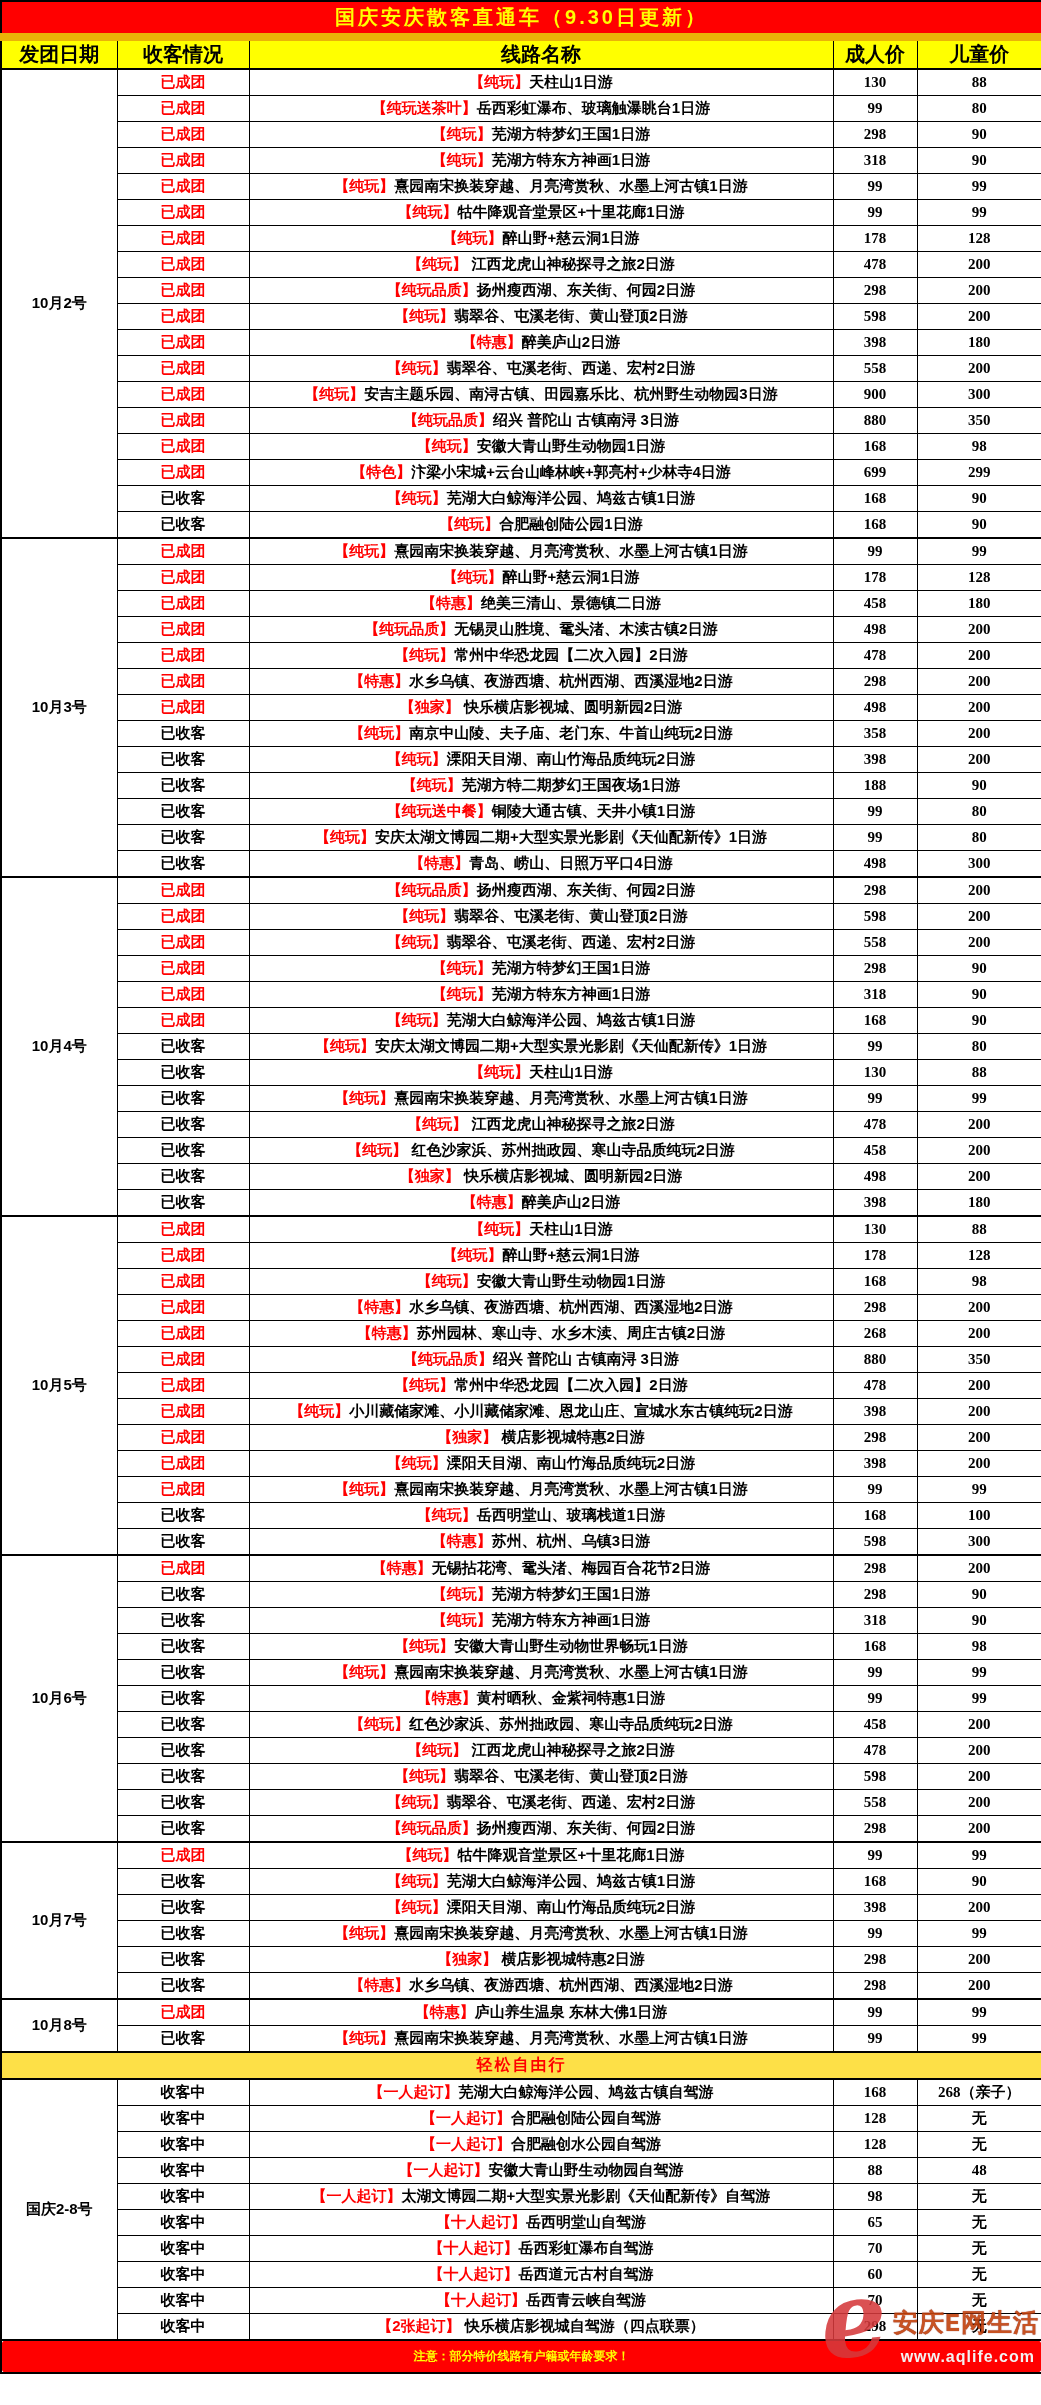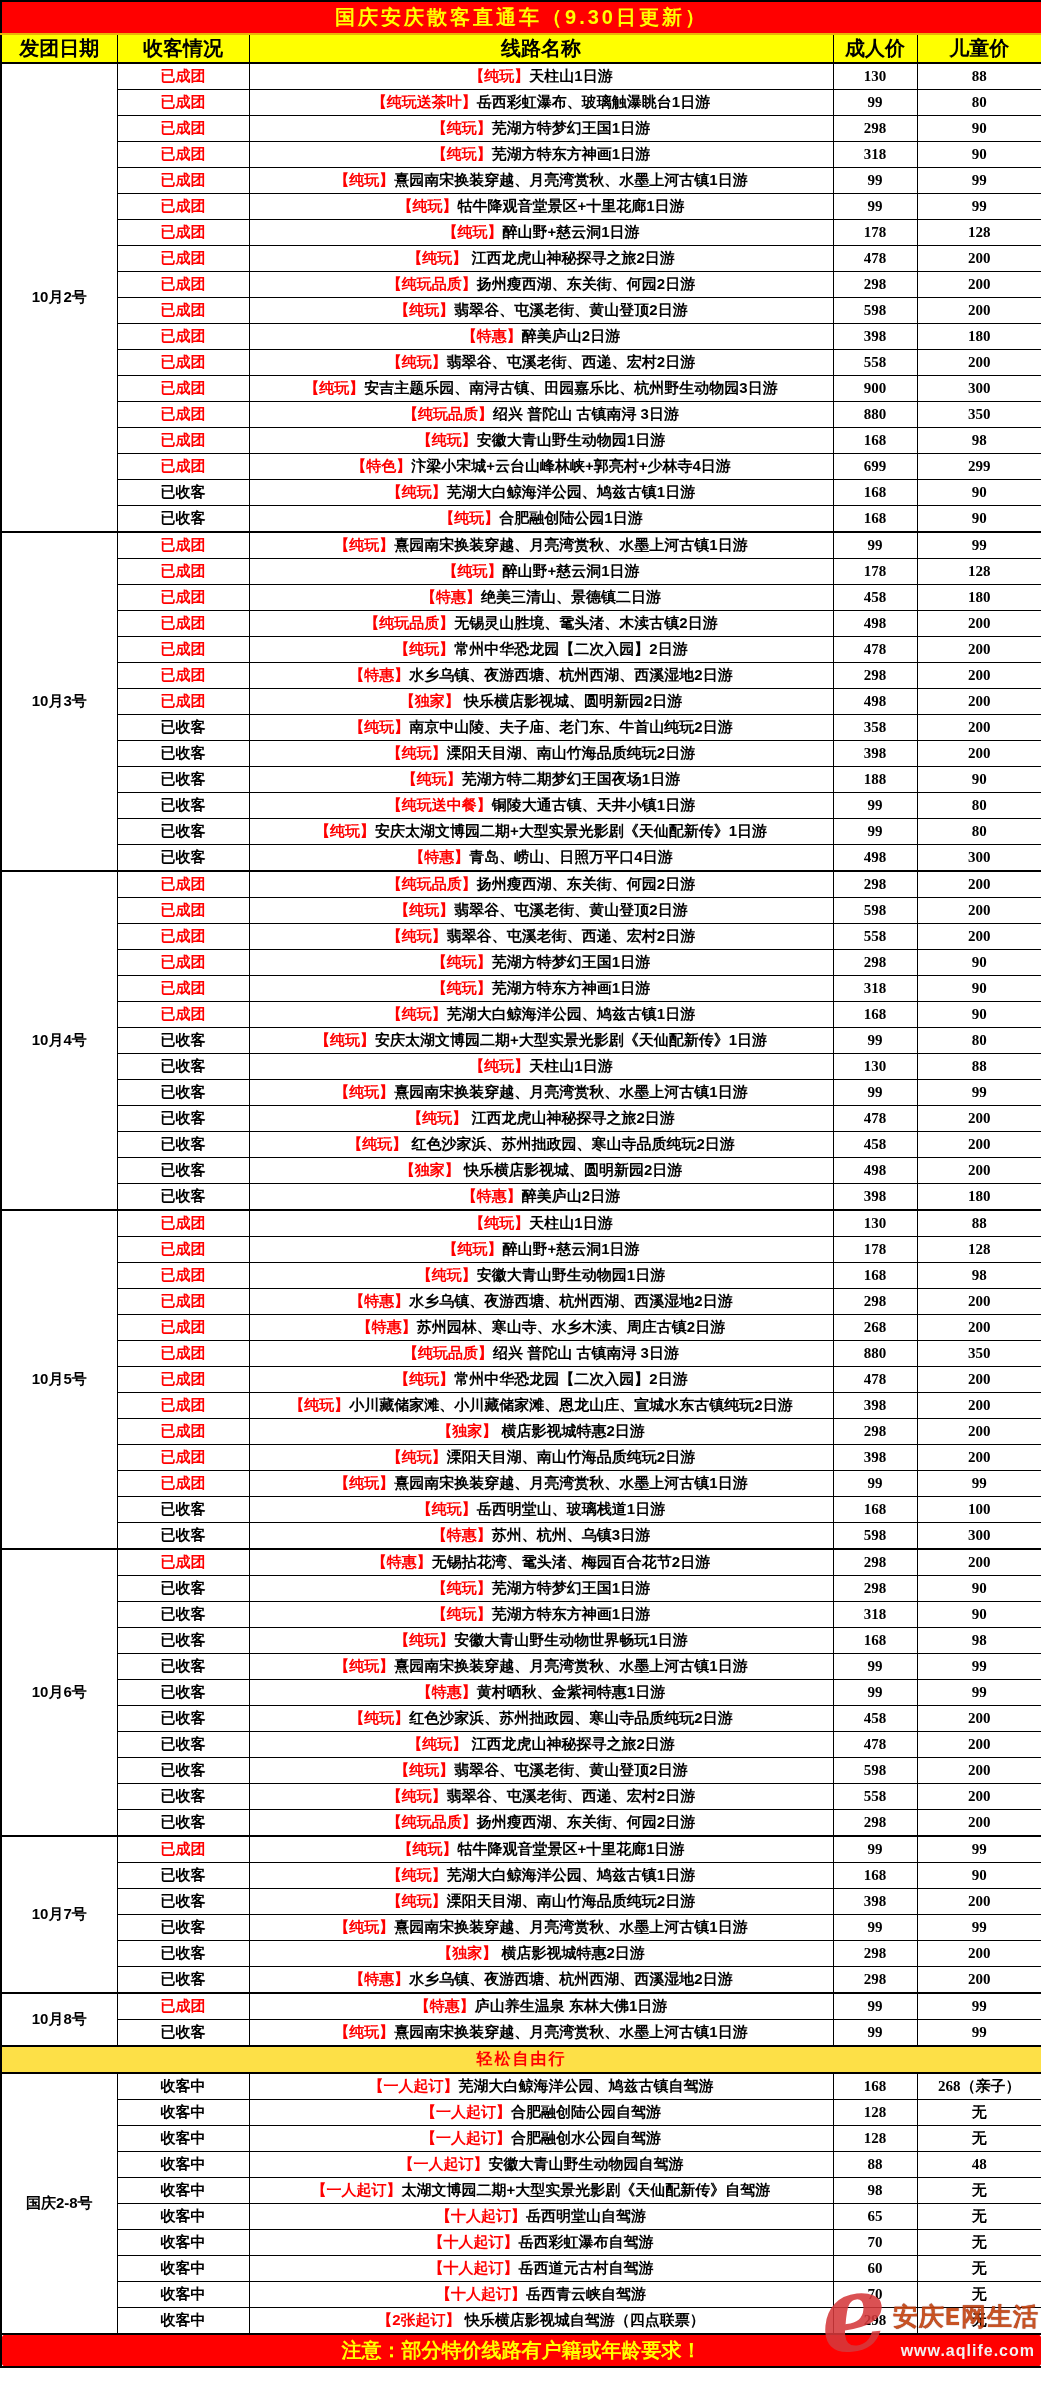--- a/index.html
+++ b/index.html
@@ -1,32 +1,32 @@
 <!DOCTYPE html>
 <html><head>
 <meta charset="utf-8">
 <style>
   html,body{margin:0;padding:0;background:#fff;}
   body{width:1041px;font-family:"Liberation Sans","DejaVu Sans",sans-serif;}
   .page{position:relative;width:1041px;}
   table{border-collapse:collapse;table-layout:fixed;width:1041px;border:2px solid #000;}
   td{border:1px solid #000;text-align:center;vertical-align:middle;font-weight:bold;
      padding:0 2px;overflow:hidden;white-space:nowrap;color:#000;}
-  .title-row td{background:#ff0000;color:#ffff00;height:31px;font-size:20px;letter-spacing:3px;border-bottom:2px solid #eab308;}
+  .title-row td{background:#ff0000;color:#ffff00;height:31px;font-size:20px;letter-spacing:3px;border-bottom:8px solid #eab308;}
   .head-row td{background:#ffff00;height:24px;font-size:20px;border-bottom:2px solid #000;}
   tr.data td{height:25px;font-size:15px;}
   td.date-cell{font-size:15px;text-align:center;}
   td.status-cell{font-size:14px;}
   td.status-red{color:#ff0000;text-align:center;}
   .tag{color:#ff0000;}
   .route-name{color:#000;}
   td.price-cell{font-family:"Liberation Serif","DejaVu Serif",serif;font-size:16px;}
   tr.sec-first td{border-top:2px solid #000;}
   .banner-row td{background:#fde047;color:#ff0000;height:25px;font-size:16px;letter-spacing:2px;border-top:2px solid #000;border-bottom:2px solid #000;}
-  .footer-row td{background:#ff0000;color:#ffff00;height:31px;font-size:20px;border-top:2px solid #000;border-radius:6px;}
+  .footer-row td{background:#ff0000;color:#ffff00;height:31px;font-size:12px;border-top:2px solid #000;border-radius:6px;}
   
   .watermark{position:absolute;right:0;bottom:0;width:215px;height:84px;pointer-events:none;}
   .wm-e{position:absolute;left:-6px;top:-16px;font-size:105px;line-height:90px;font-style:italic;font-weight:bold;
         color:rgba(213,57,59,0.88);font-family:"DejaVu Serif","Liberation Serif",serif;transform:rotate(-6deg);}
   .wm-name{position:absolute;right:2px;top:16px;font-size:25px;font-weight:bold;color:#c2410c;
            text-shadow:0 0 1px #7a1a1a;opacity:0.9;letter-spacing:1px;font-family:Liberation Mono, monospace;}
   .wm-url{position:absolute;right:6px;bottom:8px;font-size:16px;font-weight:bold;color:#f2f2f2;letter-spacing:1px;margin-left:29px;}
 </style>
 </head>
 <body>

